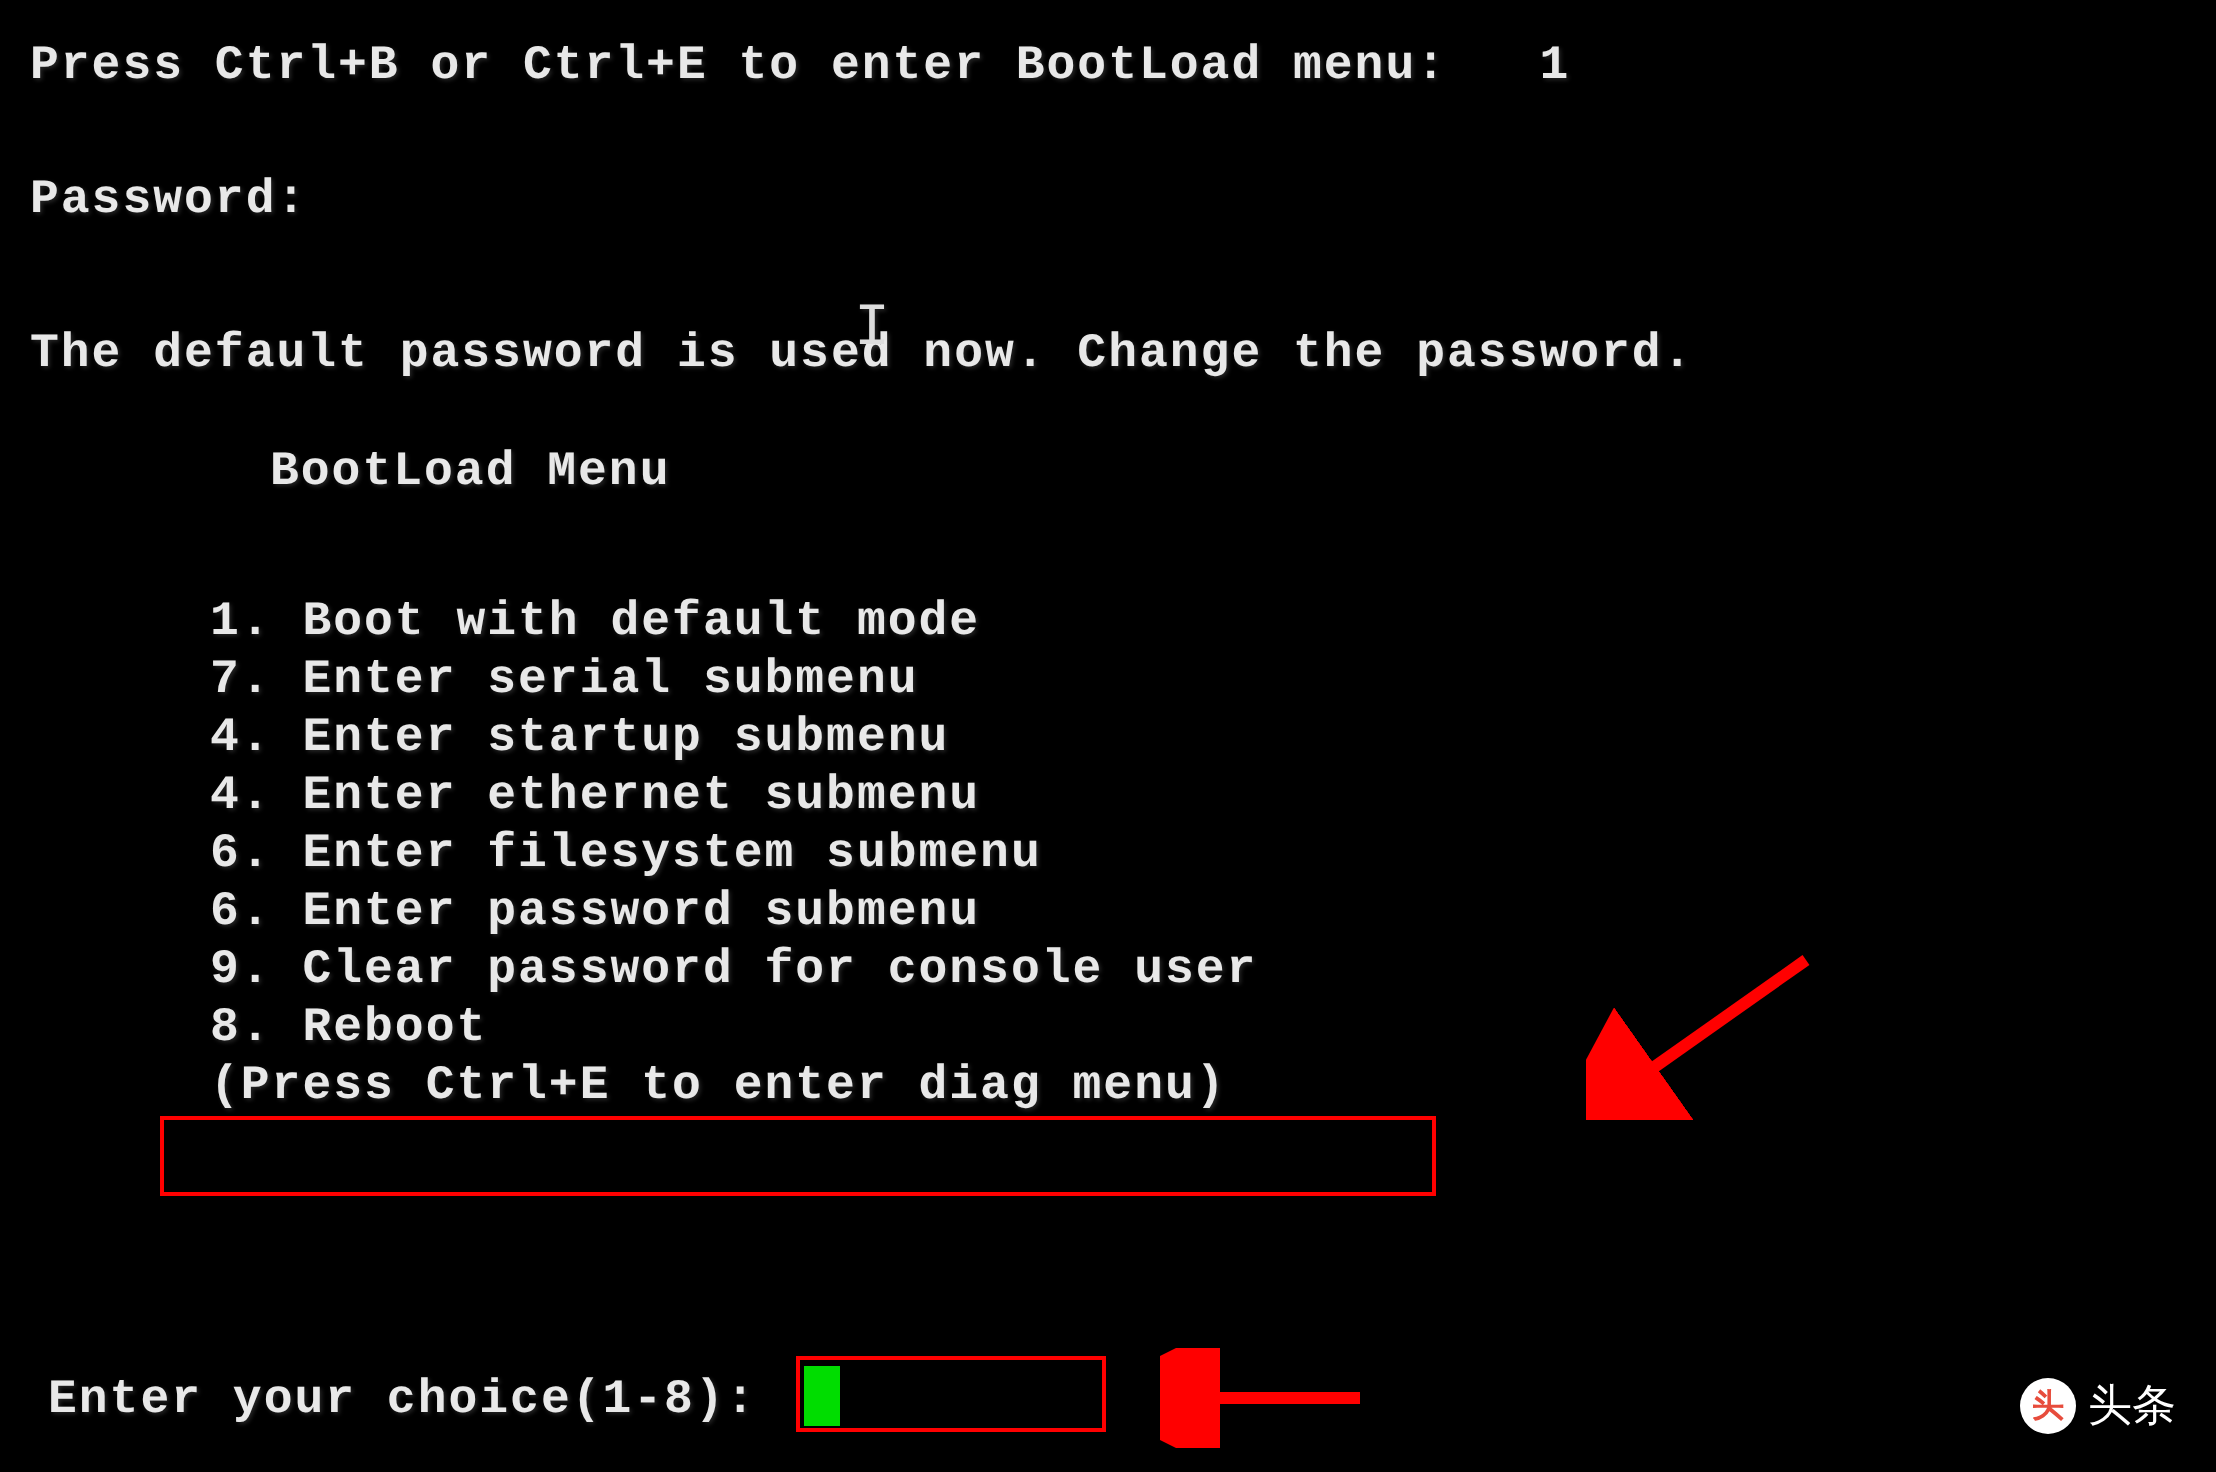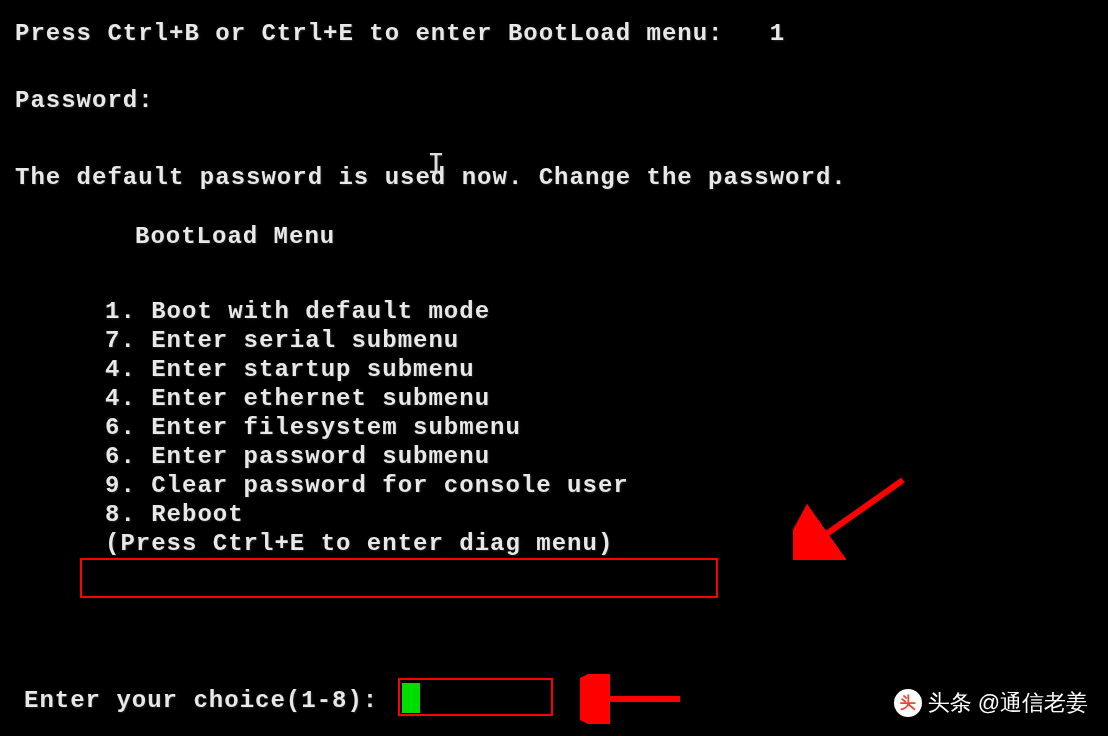--- a/index.html
+++ b/index.html
@@ -160,14 +160,13 @@
     <marker id="arrowhead2" markerWidth="12" markerHeight="12" refX="2" refY="6" orient="auto">
       <polygon points="0 0, 12 6, 0 12" fill="#ff0000"></polygon>
     </marker>
   </defs>
   <line x1="100" y1="25" x2="18" y2="25" stroke="#ff0000" stroke-width="6" marker-end="url(#arrowhead2)"></line>
 </svg>
 
 <div class="watermark">
   <span class="watermark-icon">头</span>
   <span>头条</span>
-  <span>@通信老姜</span>
 </div>
 
 </body></html>

